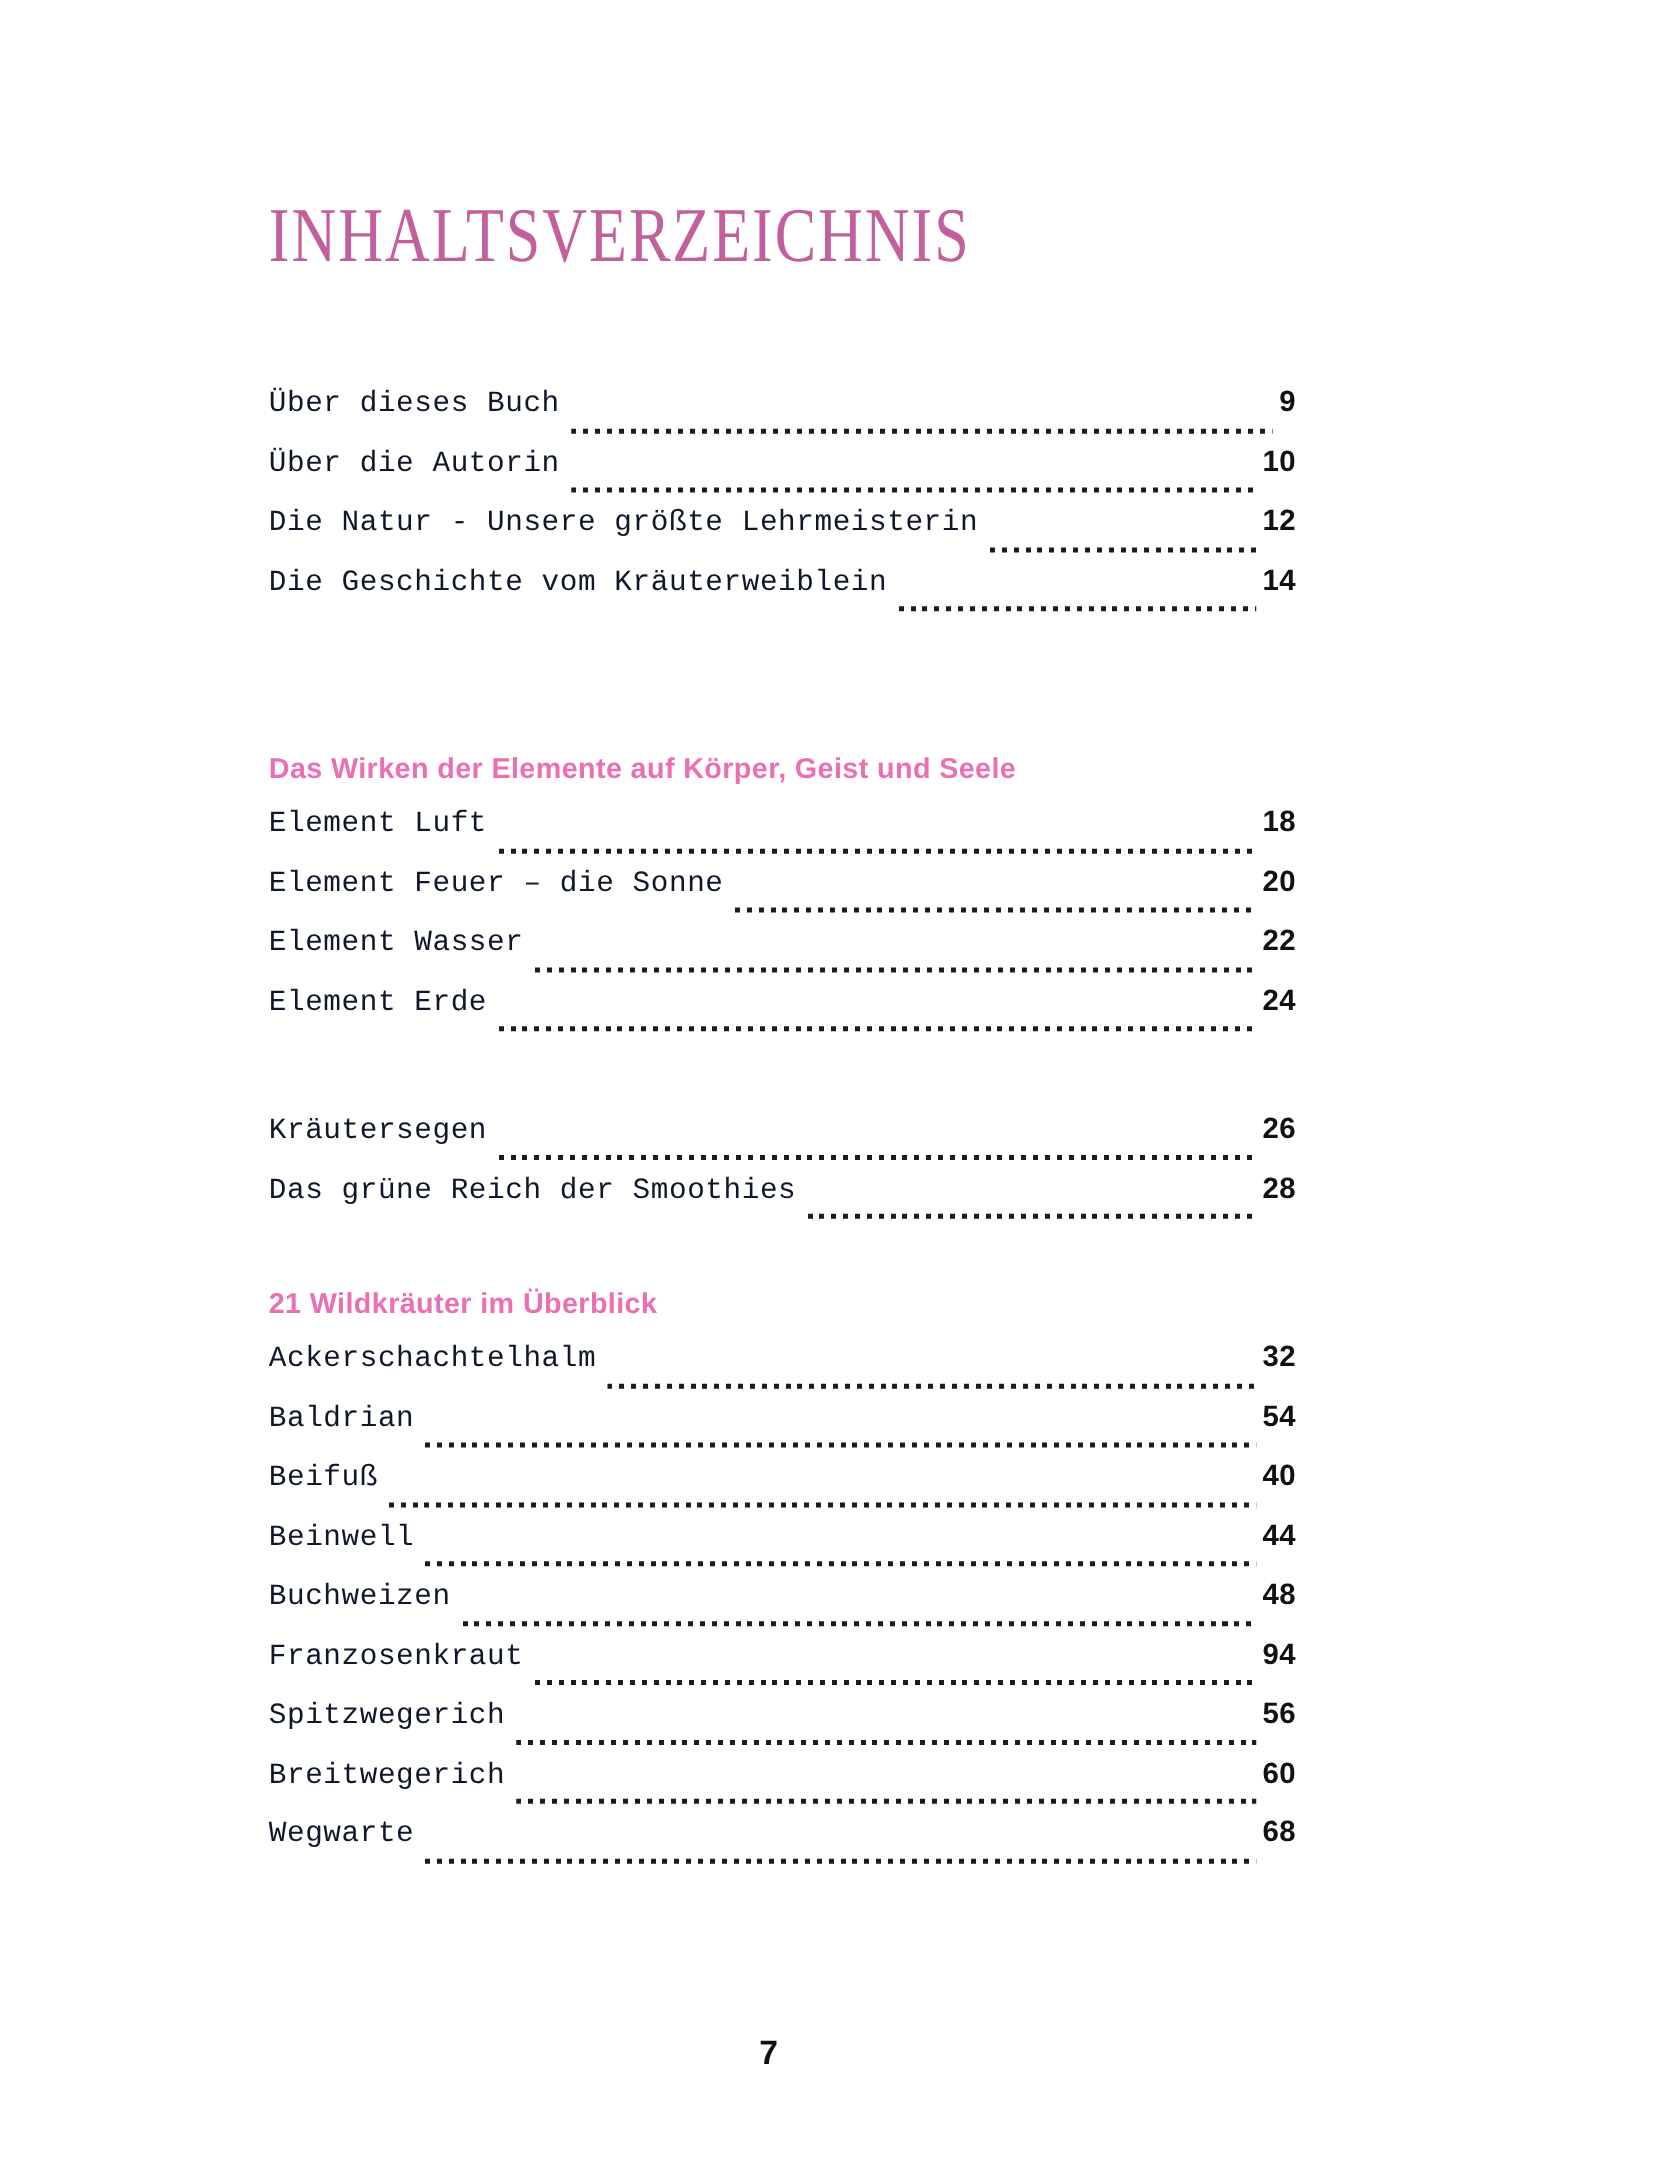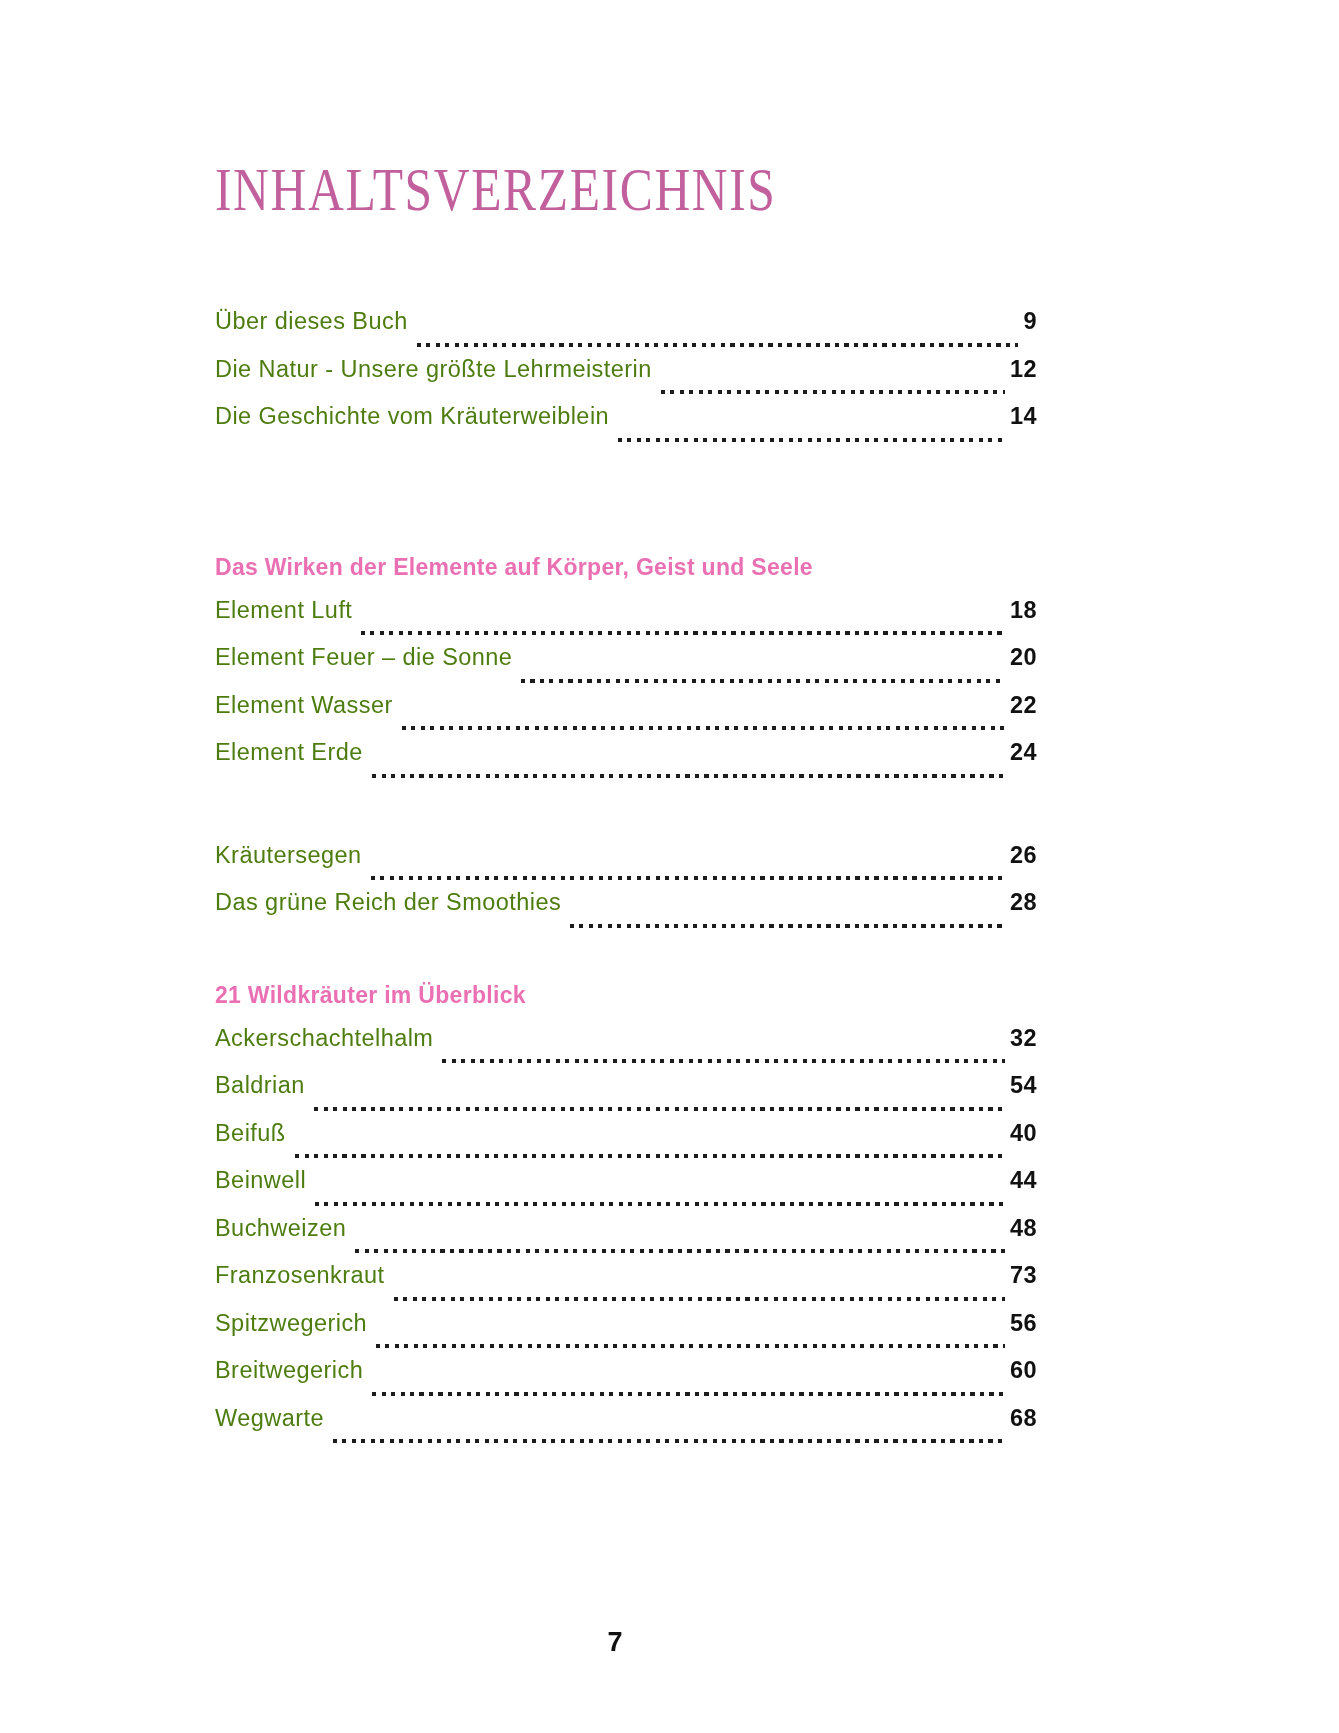--- a/index.html
+++ b/index.html
@@ -51,21 +51,22 @@
   }
   .entry {
     display: flex;
     align-items: baseline;
     height: 47.5px;
     font-size: 23.5px;
     letter-spacing: 0.45px;
   }
   .entry .label {
     white-space: nowrap;
-    color: #4d7c0f;
+    color: #0f172a;
+    font-family: Liberation Mono, monospace;
   }
   .entry .dots {
     flex: 1 1 auto;
     height: 4px;
     align-self: flex-end;
     margin: 0 5px 9px 9px;
     background: repeating-linear-gradient(to right, #1c1c1c 0 4px, transparent 4px 9.5px);
   }
   .entry .page-num {
     font-weight: 700;
@@ -94,20 +95,25 @@
   <div class="toc">
       <div class="section sec-0">
 
     <div class="entries">
           <div class="entry">
     <span class="label">Über dieses Buch</span>
     <span class="dots"></span>
     <span class="page-num">9</span>
   </div>
           <div class="entry">
+    <span class="label">Über die Autorin</span>
+    <span class="dots"></span>
+    <span class="page-num">10</span>
+  </div>
+          <div class="entry">
     <span class="label">Die Natur - Unsere größte Lehrmeisterin</span>
     <span class="dots"></span>
     <span class="page-num">12</span>
   </div>
           <div class="entry">
     <span class="label">Die Geschichte vom Kräuterweiblein</span>
     <span class="dots"></span>
     <span class="page-num">14</span>
   </div>
         </div>
@@ -176,21 +182,21 @@
     <span class="page-num">44</span>
   </div>
           <div class="entry">
     <span class="label">Buchweizen</span>
     <span class="dots"></span>
     <span class="page-num">48</span>
   </div>
           <div class="entry">
     <span class="label">Franzosenkraut</span>
     <span class="dots"></span>
-    <span class="page-num">73</span>
+    <span class="page-num">94</span>
   </div>
           <div class="entry">
     <span class="label">Spitzwegerich</span>
     <span class="dots"></span>
     <span class="page-num">56</span>
   </div>
           <div class="entry">
     <span class="label">Breitwegerich</span>
     <span class="dots"></span>
     <span class="page-num">60</span>

